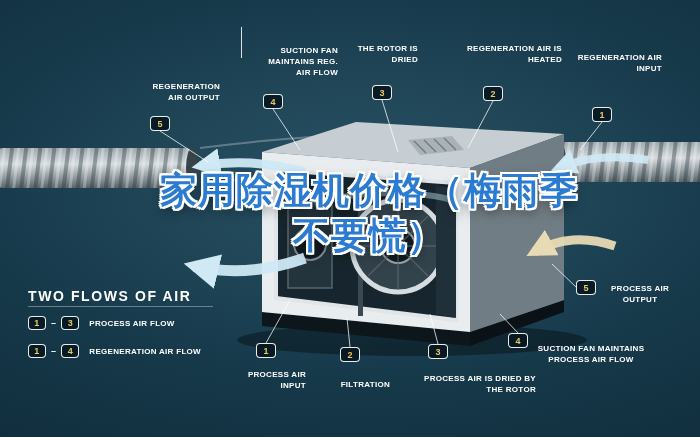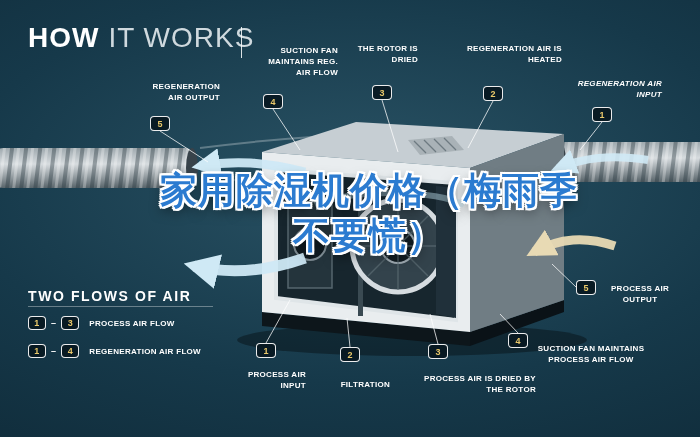--- a/index.html
+++ b/index.html
@@ -27,21 +27,21 @@
   .callout-label{
     position:absolute;color:#fff;font-size:8px;font-weight:700;letter-spacing:.3px;
     line-height:1.35;text-align:right;z-index:3;text-transform:uppercase;
   }
   .left-align{text-align:center;margin-top:8px;}
   
   .l-regen-output{left:140px;top:82px;width:80px;}
   .l-suction-reg{left:252px;top:46px;width:86px;}
   .l-rotor-dried{left:348px;top:44px;width:70px;}
   .l-regen-heated{left:462px;top:44px;width:100px;}
-  .l-regen-input{left:576px;top:79px;width:86px;font-style:italic;}
+  .l-regen-input{left:576px;top:53px;width:86px;}
   .l-process-output{left:604px;top:276px;width:72px;}
   .l-suction-process{left:536px;top:336px;width:110px;}
   .l-process-dried{left:420px;top:374px;width:116px;}
   .l-filtration{left:310px;top:380px;width:80px;}
   .l-process-input{left:226px;top:370px;width:80px;}
   
   .b-regen-output{left:150px;top:116px;}
   .b-suction-reg{left:263px;top:94px;}
   .b-rotor-dried{left:372px;top:85px;}
   .b-regen-heated{left:483px;top:86px;}
@@ -168,23 +168,20 @@
       <line x1="493" y1="101" x2="468" y2="148"></line>
       <line x1="602" y1="122" x2="580" y2="150"></line>
       <line x1="576" y1="287" x2="552" y2="264"></line>
       <line x1="518" y1="333" x2="500" y2="314"></line>
       <line x1="438" y1="344" x2="430" y2="314"></line>
       <line x1="350" y1="347" x2="347" y2="318"></line>
       <line x1="266" y1="343" x2="290" y2="300"></line>
     </g>
   </svg>
 
-  <div class="title">
-    <span class="strong">HOW</span><span class="light">IT WORKS</span>
-  </div>
   <div class="divider-v"></div>
 
   <div class="callout-label l-regen-output">REGENERATION AIR OUTPUT</div>
   <div class="badge b-regen-output">5</div>
 
   <div class="callout-label l-suction-reg">SUCTION FAN MAINTAINS REG. AIR FLOW</div>
   <div class="badge b-suction-reg">4</div>
 
   <div class="callout-label l-rotor-dried">THE ROTOR IS DRIED</div>
   <div class="badge b-rotor-dried">3</div>

